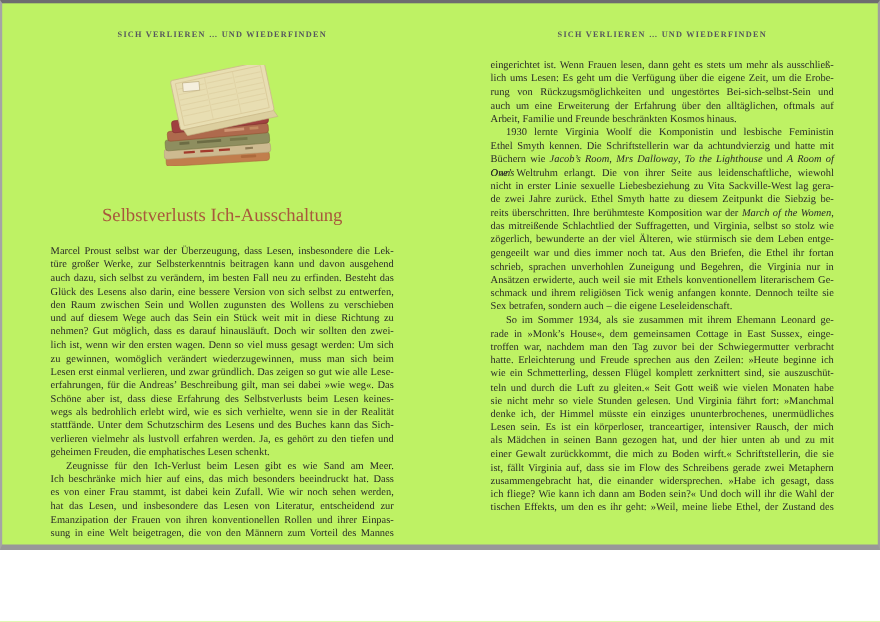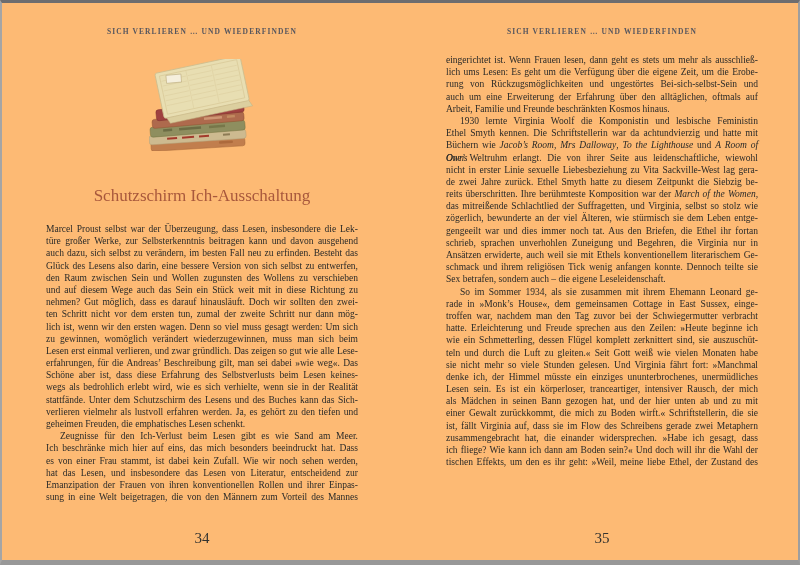--- a/index.html
+++ b/index.html
@@ -1,17 +1,17 @@
 <!DOCTYPE html>
 <html><head>
 <meta charset="utf-8">
 <style>
   html,body{margin:0;padding:0;background:#ffffff;}
   .screen{
-    position:relative; width:800px; height:565px; background:#fdba74;
+    position:relative; width:800px; height:500px; background:#bef264;
     box-sizing:border-box;
     border-top:3px solid #6d6d6f; border-bottom:5px solid #989898;
     border-left:2px solid #a5a5a5; border-right:2px solid #9e9e9e;
     overflow:hidden;
     font-family:"Liberation Serif","DejaVu Serif",serif;
     color:#2a2a28;
   }
   .col{position:absolute; top:0; width:312px; height:560px;}
   .col-left{left:44px;}
   .col-right{left:444px;}
@@ -80,31 +80,30 @@
 
       <g transform="rotate(-12 53 30)">
         <path d="M12,50 L96,50 L99,57 L15,57 Z" fill="#dccf9f" stroke="#c0b080" stroke-width="0.5"></path>
         <rect x="10" y="5" width="87" height="46" rx="2" fill="#e8deb2" stroke="#cdbd8d" stroke-width="0.8"></rect>
         <rect x="14" y="8.5" width="79" height="39" fill="none" stroke="#d8c898" stroke-width="0.7"></rect>
         <path d="M41,9 V47 M67,9 V47 M15,14 H40 M15,19 H40 M15,24 H40 M15,29 H40 M15,34 H40 M15,39 H40 M42,14 H66 M42,19 H66 M42,24 H66 M42,29 H66 M42,34 H66 M42,39 H66 M68,14 H92 M68,19 H92 M68,24 H92 M68,29 H92 M68,34 H92 M68,39 H92" stroke="#d8c898" stroke-width="0.45" fill="none" opacity="0.9"></path>
         <rect x="20" y="10" width="15" height="8" fill="#f5efdd" stroke="#b9a97b" stroke-width="0.6" transform="rotate(7 27 14)"></rect>
       </g>
     </svg>
 
-    <h1 class="section-heading">Schutzschirm Ich-Ausschaltung</h1>
+    <h1 class="section-heading">Selbstverlusts Ich-Ausschaltung</h1>
 
     <div class="body-text body-left">
         <div class="bline">Marcel Proust selbst war der Überzeugung, dass Lesen, insbesondere die Lek-</div>
         <div class="bline">türe großer Werke, zur Selbsterkenntnis beitragen kann und davon ausgehend</div>
         <div class="bline">auch dazu, sich selbst zu verändern, im besten Fall neu zu erfinden. Besteht das</div>
         <div class="bline">Glück des Lesens also darin, eine bessere Version von sich selbst zu entwerfen,</div>
         <div class="bline">den Raum zwischen Sein und Wollen zugunsten des Wollens zu verschieben</div>
         <div class="bline">und auf diesem Wege auch das Sein ein Stück weit mit in diese Richtung zu</div>
         <div class="bline">nehmen? Gut möglich, dass es darauf hinausläuft. Doch wir sollten den zwei-</div>
-        <div class="bline">ten Schritt nicht vor dem ersten tun, zumal der zweite Schritt nur dann mög-</div>
         <div class="bline">lich ist, wenn wir den ersten wagen. Denn so viel muss gesagt werden: Um sich</div>
         <div class="bline">zu gewinnen, womöglich verändert wiederzugewinnen, muss man sich beim</div>
         <div class="bline">Lesen erst einmal verlieren, und zwar gründlich. Das zeigen so gut wie alle Lese-</div>
         <div class="bline">erfahrungen, für die Andreas’ Beschreibung gilt, man sei dabei »wie weg«. Das</div>
         <div class="bline">Schöne aber ist, dass diese Erfahrung des Selbstverlusts beim Lesen keines-</div>
         <div class="bline">wegs als bedrohlich erlebt wird, wie es sich verhielte, wenn sie in der Realität</div>
         <div class="bline">stattfände. Unter dem Schutzschirm des Lesens und des Buches kann das Sich-</div>
         <div class="bline">verlieren vielmehr als lustvoll erfahren werden. Ja, es gehört zu den tiefen und</div>
         <div class="bline end">geheimen Freuden, die emphatisches Lesen schenkt.</div>
         <div class="bline ind">Zeugnisse für den Ich-Verlust beim Lesen gibt es wie Sand am Meer.</div>

